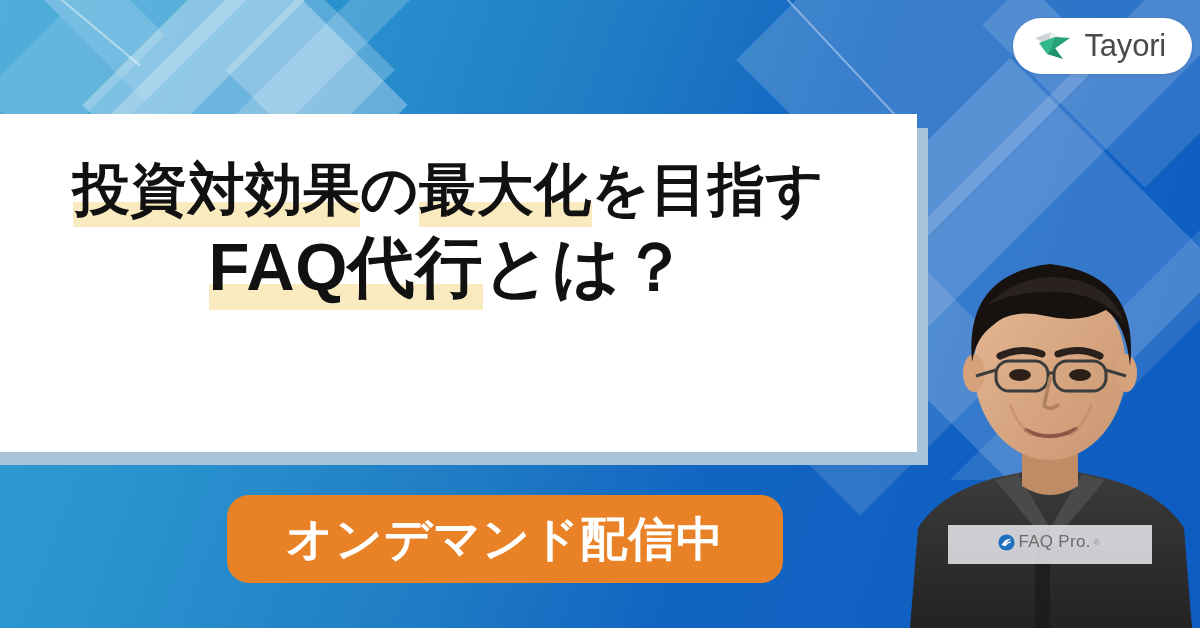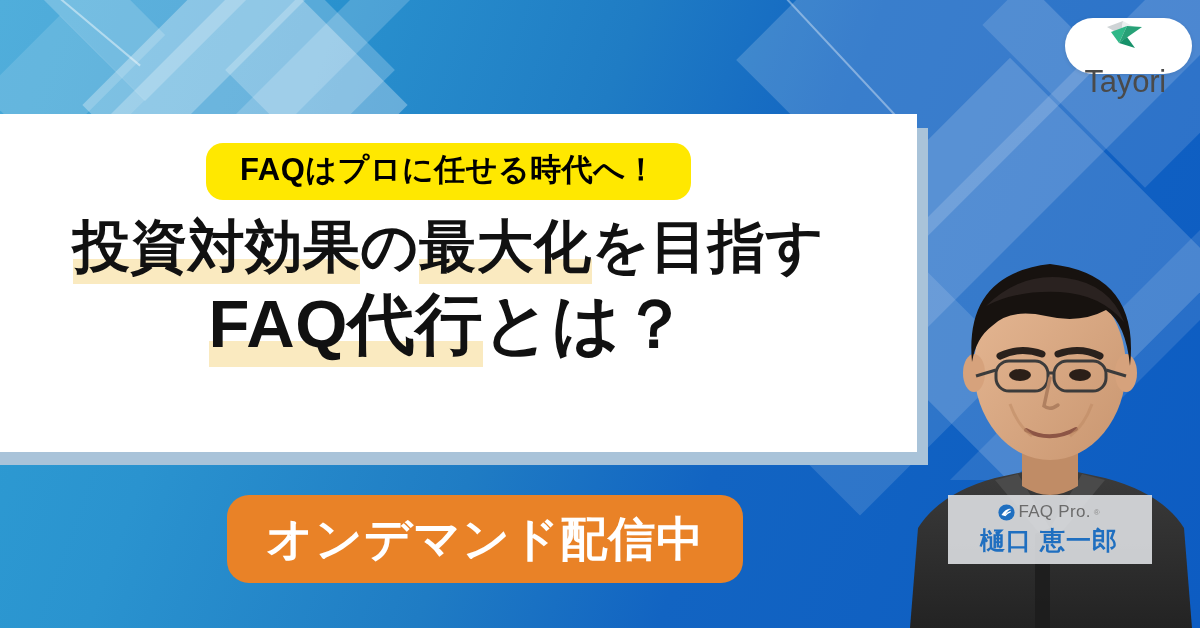--- a/index.html
+++ b/index.html
@@ -128,21 +128,20 @@
     right: 8px;
     top: 18px;
     height: 56px;
     padding: 0 26px 0 20px;
     background: #ffffff;
     border-radius: 28px;
     display: flex;
     align-items: center;
     gap: 12px;
     box-shadow: 0 1px 4px rgba(0,0,0,0.10);
-    flex-direction: column;
   }
   .logo-mark { width: 40px; height: 34px; display: block; }
   .logo-word {
     font-size: 31px;
     color: #4a4a4a;
     letter-spacing: -0.2px;
     font-weight: 400;
   }
 
   
@@ -202,21 +201,21 @@
   }
   .hl-full {
     background: linear-gradient(to top, #faeac0 0%, #faeac0 32%, rgba(250,234,192,0) 32%);
   }
 
   
   .cta {
     position: absolute;
     left: 227px;
     top: 495px;
-    width: 516px;
+    width: 556px;
     height: 88px;
     background: #e98227;
     border-radius: 22px;
     display: flex;
     align-items: center;
     justify-content: center;
     color: #ffffff;
     font-size: 47px;
     font-weight: bold;
     letter-spacing: 1px;
@@ -356,21 +355,20 @@
         <path d="M110 206 Q118 228 132 238" stroke="#c08c66" stroke-width="3" fill="none" opacity="0.6"></path>
         <path d="M192 206 Q184 228 170 238" stroke="#c08c66" stroke-width="3" fill="none" opacity="0.6"></path>
       </g>
     </svg>
   </div>
 
   <div class="card-shadow"></div>
   <div class="white-card">
     <div class="card-inner">
 
-      <div class="badge">FAQはプロに任せる時代へ！</div>
 
       <div class="headline">
         <div class="h-line1"><span class="hl">投資対効果</span><span>の</span><span class="hl">最大化</span><span>を目指す</span></div>
         <div class="h-line2"><span class="hl hl-full">FAQ代行</span><span>とは？</span></div>
       </div>
 
     </div>
   </div>
 
   <div class="cta">オンデマンド配信中</div>
@@ -393,16 +391,15 @@
       <span>
         <svg class="np-logo-mark" viewBox="0 0 20 20" xmlns="http://www.w3.org/2000/svg">
           <circle cx="10" cy="10" r="9.5" fill="#1f6fc0"></circle>
           <path d="M4 13 Q10 4 16 6 Q11 7 8 14 Z" fill="#ffffff"></path>
           <path d="M8 14 Q11 10 15 9" stroke="#ffffff" stroke-width="1.6" fill="none"></path>
         </svg>
       </span>
       <span class="np-logo-text">FAQ Pro.</span>
       <span class="np-reg">®</span>
     </div>
-    <div class="np-name">樋口 恵一郎</div>
   </div>
 
 </div>
 
 </body></html>

